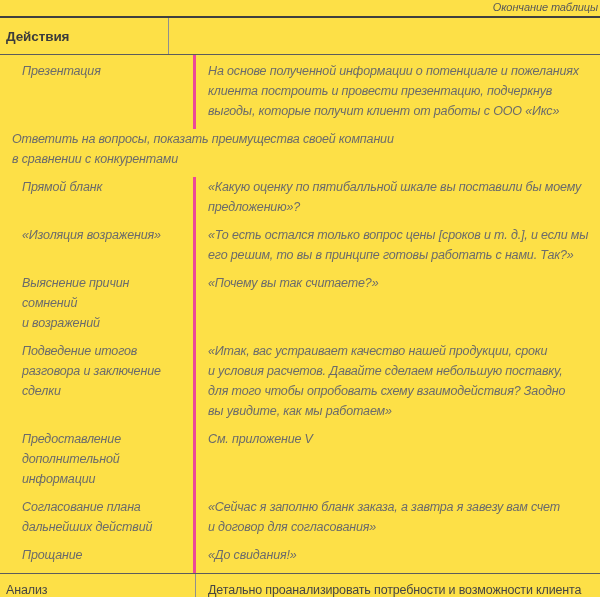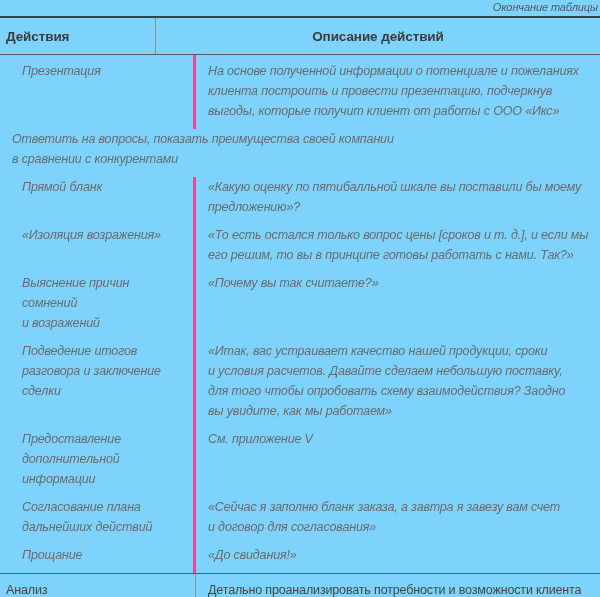--- a/index.html
+++ b/index.html
@@ -4,21 +4,21 @@
 <style>
   html, body {
     margin: 0;
     padding: 0;
     background: #ffffff;
   }
   .page {
     position: relative;
     width: 600px;
     height: 597px;
-    background: #7dd3fc;
+    background: #fde047;
     font-family: "Liberation Sans", sans-serif;
     overflow: hidden;
     box-sizing: border-box;
   }
   .caption {
     height: 14px;
     padding: 1px 2px 1px 0;
     text-align: right;
     font-style: italic;
     font-size: 11px;
@@ -27,21 +27,21 @@
   }
   .table {
     border-top: 2px solid #3f3f3f;
     border-bottom: 3px solid #3f3f3f;
   }
   .thead {
     display: flex;
     border-bottom: 1.5px solid #5c5c5c;
   }
   .thead .c1 {
-    width: 156px;
+    width: 169px;
     box-sizing: border-box;
     border-right: 1px solid #8f8f8f;
     padding: 9px 6px 9px 6px;
   }
   .thead .c2 {
     flex: 1;
     text-align: center;
     padding: 9px 6px 9px 6px;
   }
   .th-text {
@@ -102,23 +102,20 @@
 
 <div class="page">
 
   <div class="caption">Окончание таблицы</div>
 
   <div class="table">
 
     <div class="thead">
       <div class="c1">
         <span class="th-text">Действия</span>
-      </div>
-      <div class="c2">
-        <span class="th-text">Описание действий</span>
       </div>
     </div>
 
     <div class="tbody">
 
       <div class="trow first">
         <div class="c1">
             <div class="cell-text">Презентация</div>
           </div>
         <div class="c2">

